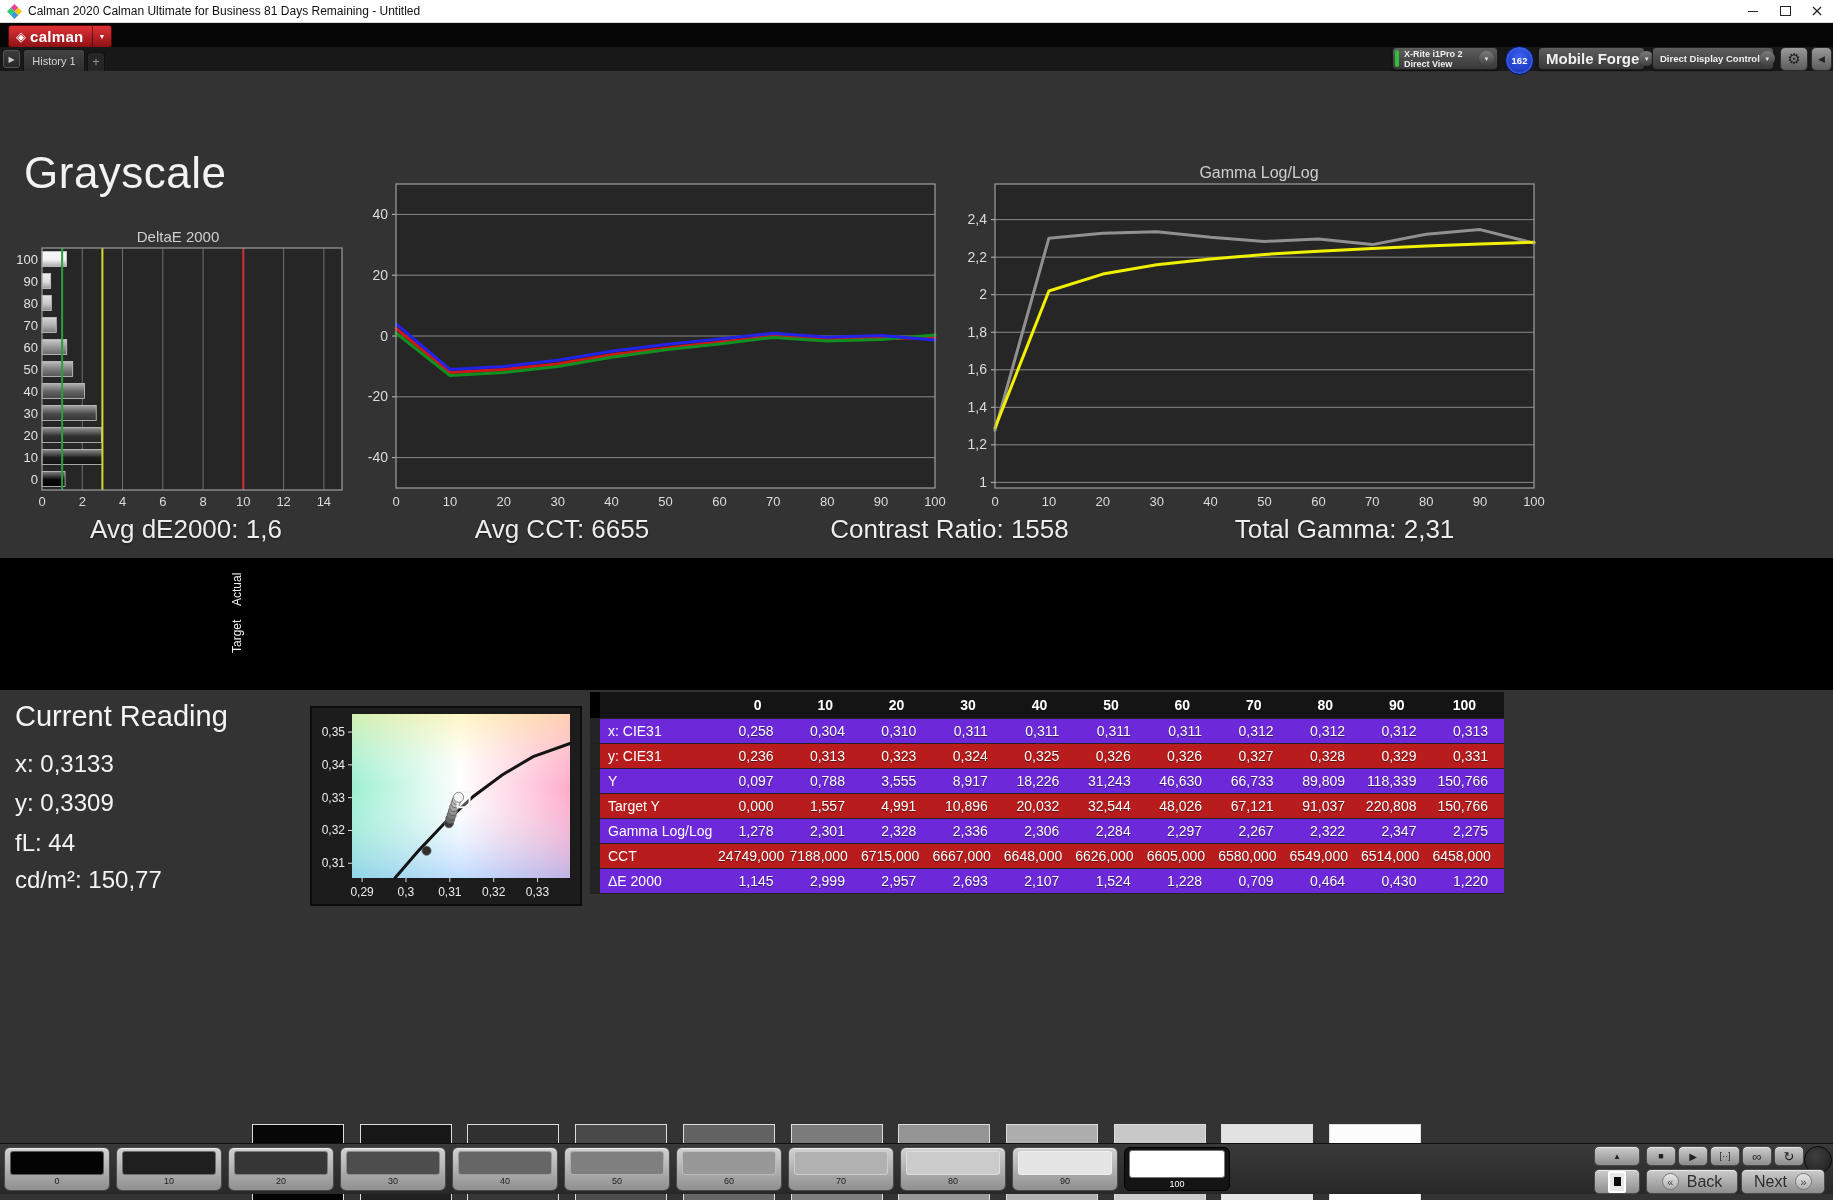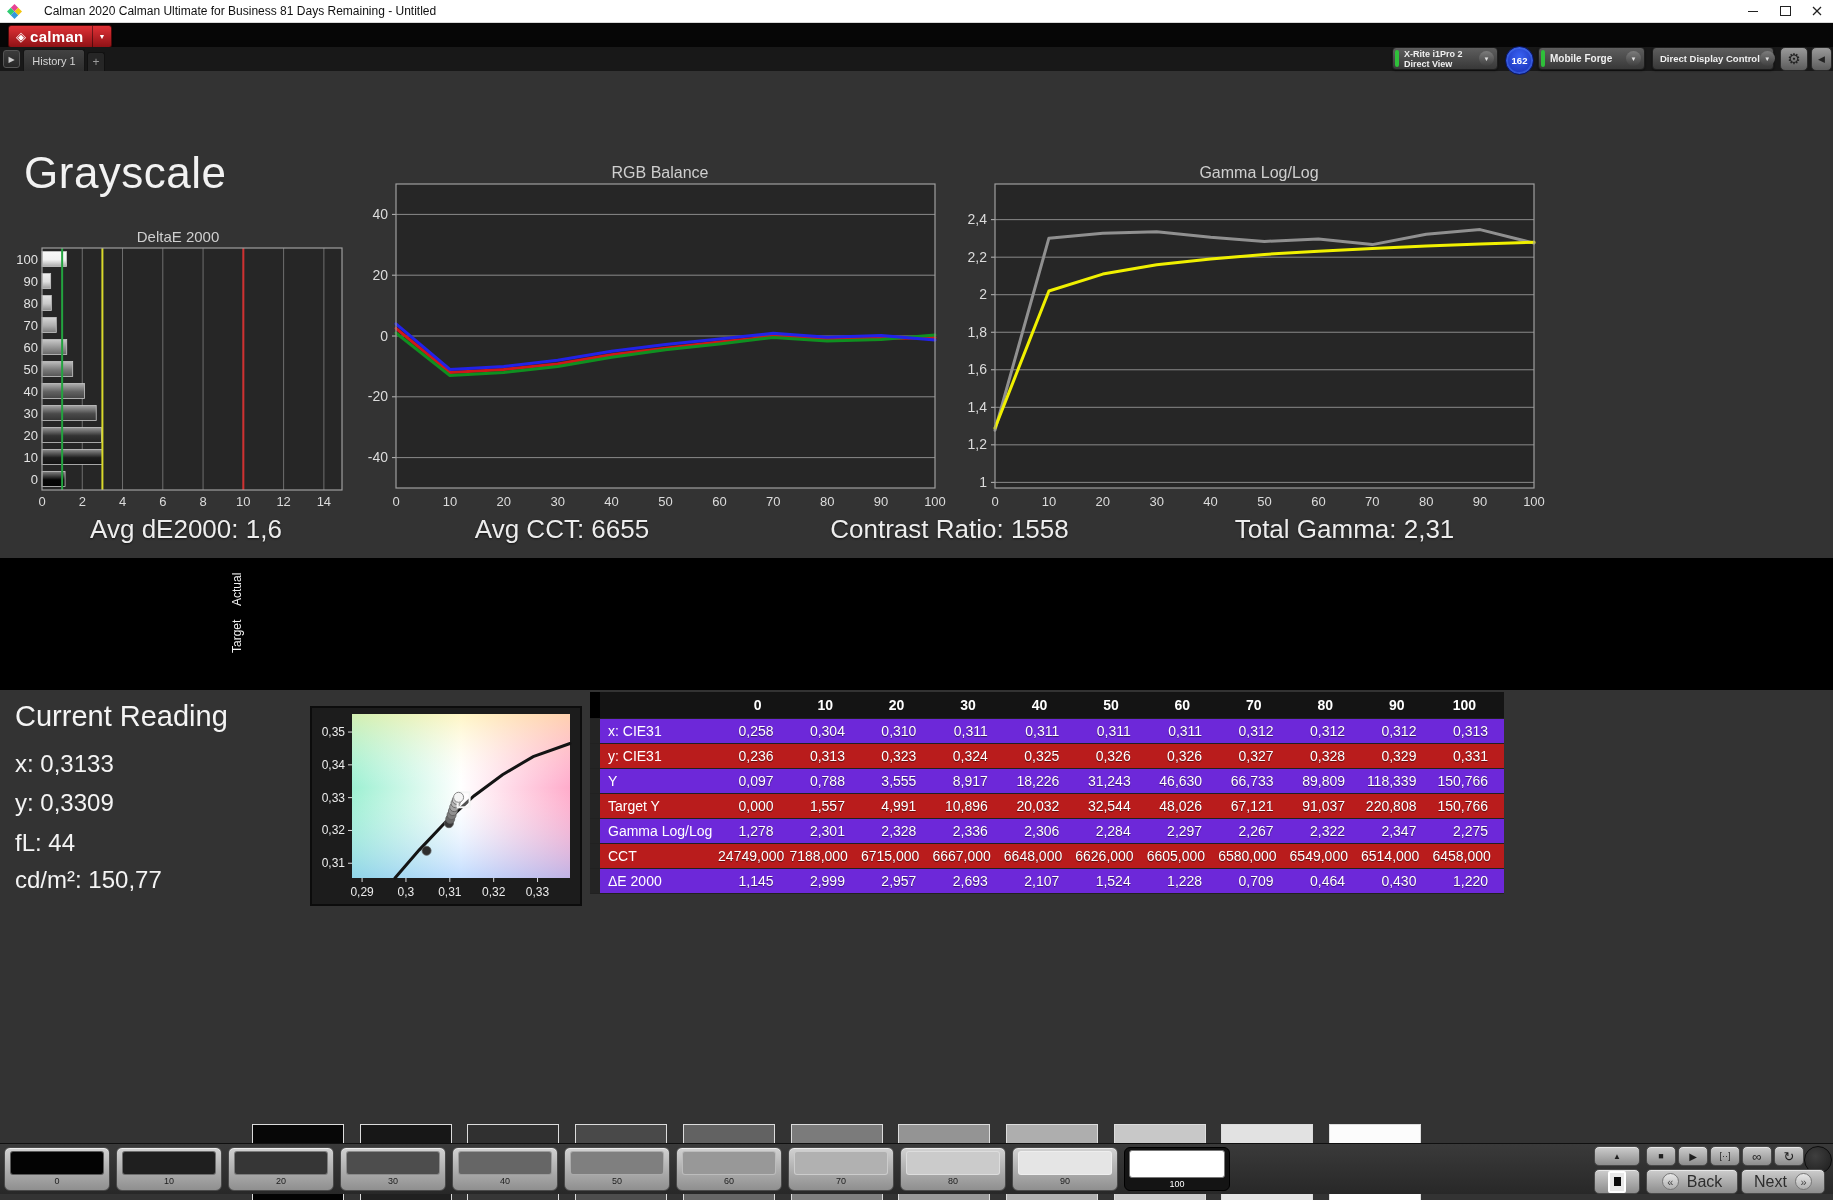--- a/index.html
+++ b/index.html
@@ -1,21 +1,21 @@
 <!DOCTYPE html>
 <html><head>
 <meta charset="utf-8">
 <style>
   html,body{margin:0;padding:0;background:#111;}
   #root{position:relative;width:1833px;height:1200px;background:#333;overflow:hidden;
         font-family:"Liberation Sans",sans-serif;-webkit-font-smoothing:antialiased;}
   .abs{position:absolute;}
   
   .titlebar{position:absolute;left:0;top:0;width:1833px;height:23px;background:#ffffff;
-            display:flex;align-items:center;border-bottom:1px solid #d8d8d8;box-sizing:border-box;gap:16px;}
+            display:flex;align-items:center;border-bottom:1px solid #d8d8d8;box-sizing:border-box;}
   .app-icon{width:15px;height:15px;margin:0 6px 0 7px;}
   .win-title{font-size:12px;color:#101010;}
   .win-btns{margin-left:auto;display:flex;height:100%;}
   .win-btn{width:32px;height:100%;display:flex;align-items:center;justify-content:center;cursor:pointer;}
   .glyph-min{width:10px;height:0;border-bottom:1px solid #222;}
   .glyph-max{width:9px;height:8px;border:1px solid #222;}
   
   .logobar{position:absolute;left:0;top:23px;width:1833px;height:24px;background:#060606;}
   .calman-btn{position:absolute;left:8px;top:25px;height:21px;display:flex;align-items:center;
        background:linear-gradient(#e03136,#8f1216);border:1px solid #4f0a0a;border-radius:3px;
@@ -38,21 +38,21 @@
        border-radius:3px 3px 0 0;color:#d4d4d4;font-size:11px;display:flex;align-items:center;
        justify-content:center;cursor:pointer;box-sizing:border-box;}
   .tab-add{position:absolute;left:87px;top:52px;width:18px;height:19px;background:#262626;
        border:1px solid #111;border-bottom:none;border-radius:3px 3px 0 0;color:#9a9a9a;font-size:12px;
        display:flex;align-items:center;justify-content:center;cursor:pointer;box-sizing:border-box;}
   
   .dd{position:absolute;top:47px;height:23px;background:linear-gradient(#5e5e5e,#383838);
       border:1px solid #1d1d1d;border-radius:4px;display:flex;align-items:center;cursor:pointer;
       box-sizing:border-box;box-shadow:0 1px 2px rgba(0,0,0,.5);}
   .dd .stripe{width:4px;height:17px;border-radius:2px;margin:0 5px 0 2px;}
-  .dd .dd-text{color:#f0f0f0;font-size:10px;line-height:10px;white-space:nowrap;font-weight:bold;}
+  .dd .dd-text{color:#f0f0f0;font-size:15px;line-height:10px;white-space:nowrap;font-weight:bold;}
   .dd .chev{margin-left:auto;margin-right:3px;width:15px;height:15px;border-radius:50%;
       background:linear-gradient(#7c7c7c,#3f3f3f);color:#e0e0e0;font-size:6px;display:flex;
       align-items:center;justify-content:center;flex:none;}
   .badge{position:absolute;left:1505px;top:46px;width:27px;height:27px;border-radius:50%;
       background:radial-gradient(circle at 50% 35%,#3a62f2,#1227ad);border:1px solid #0a1660;
       color:#fff;font-size:9.5px;font-weight:bold;display:flex;align-items:center;justify-content:center;
       box-shadow:0 0 0 2px rgba(90,140,255,.35) inset;}
   .tool-btn{position:absolute;top:47px;height:24px;background:linear-gradient(#9a9a9a,#5c5c5c);
       border:1px solid #2a2a2a;border-radius:5px;display:flex;align-items:center;justify-content:center;
       color:#222;cursor:pointer;box-sizing:border-box;}
@@ -298,21 +298,20 @@
       <text x="34" y="260" text-anchor="middle" class="tick">0</text>
       <text x="74.26845637583892" y="260" text-anchor="middle" class="tick">2</text>
       <text x="114.53691275167785" y="260" text-anchor="middle" class="tick">4</text>
       <text x="154.80536912751677" y="260" text-anchor="middle" class="tick">6</text>
       <text x="195.0738255033557" y="260" text-anchor="middle" class="tick">8</text>
       <text x="235.34228187919464" y="260" text-anchor="middle" class="tick">10</text>
       <text x="275.61073825503354" y="260" text-anchor="middle" class="tick">12</text>
       <text x="315.87919463087246" y="260" text-anchor="middle" class="tick">14</text>
     </svg>
 
-  <div class="chart-title" style="left:360px;width:600px;top:164px;">RGB Balance</div>
   <svg id="rgb-svg" class="abs" style="left:360px;top:180px;" width="600" height="330">
       <rect x="36" y="4" width="539" height="304" fill="#262626"></rect>
       <line x1="36" y1="34.400000000000006" x2="575" y2="34.400000000000006" stroke="#8a8a8a" stroke-width="1"></line>
       <line x1="32" y1="34.400000000000006" x2="36" y2="34.400000000000006" stroke="#bbb" stroke-width="1"></line>
       <text x="28" y="38.900000000000006" text-anchor="end" class="tick" style="font-size:14px">40</text>
       <line x1="36" y1="95.2" x2="575" y2="95.2" stroke="#8a8a8a" stroke-width="1"></line>
       <line x1="32" y1="95.2" x2="36" y2="95.2" stroke="#bbb" stroke-width="1"></line>
       <text x="28" y="99.7" text-anchor="end" class="tick" style="font-size:14px">20</text>
       <line x1="36" y1="156" x2="575" y2="156" stroke="#8a8a8a" stroke-width="1"></line>
       <line x1="32" y1="156" x2="36" y2="156" stroke="#bbb" stroke-width="1"></line>

